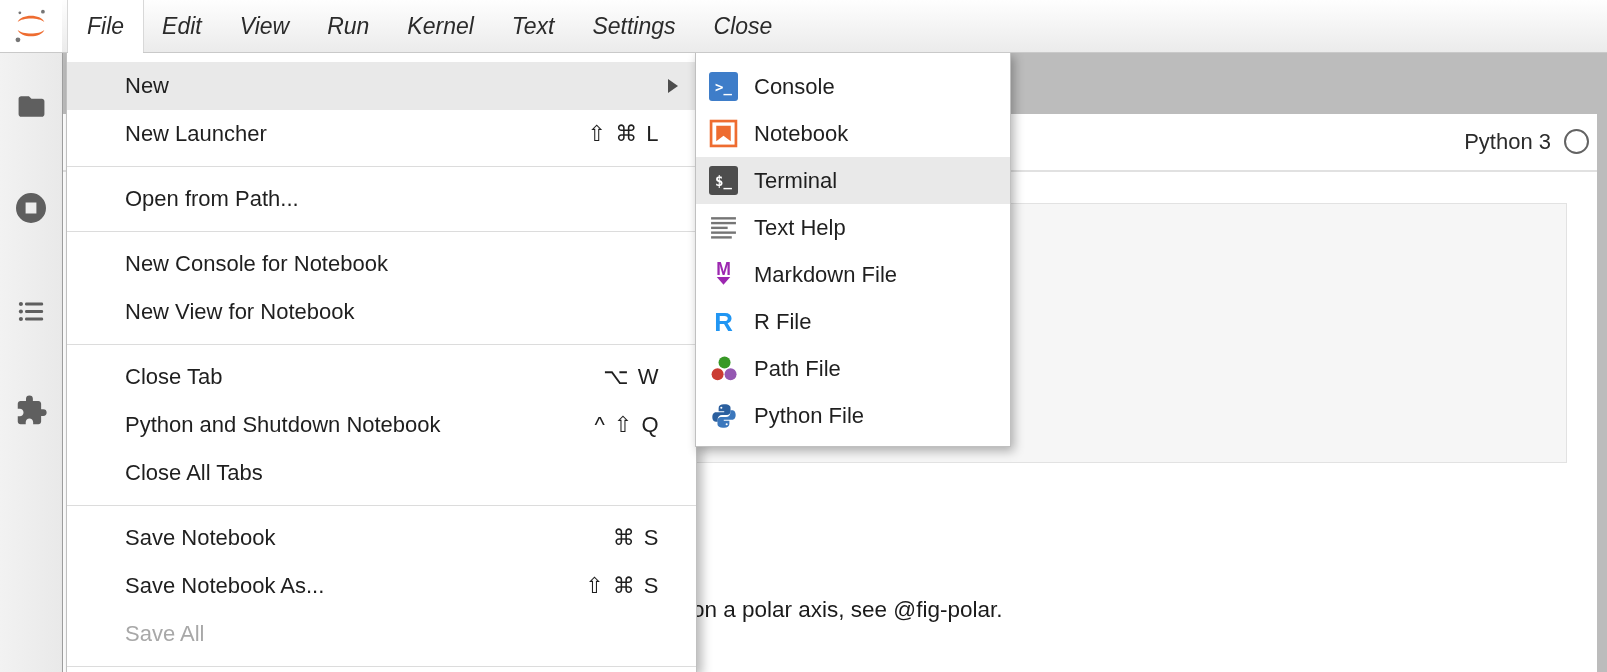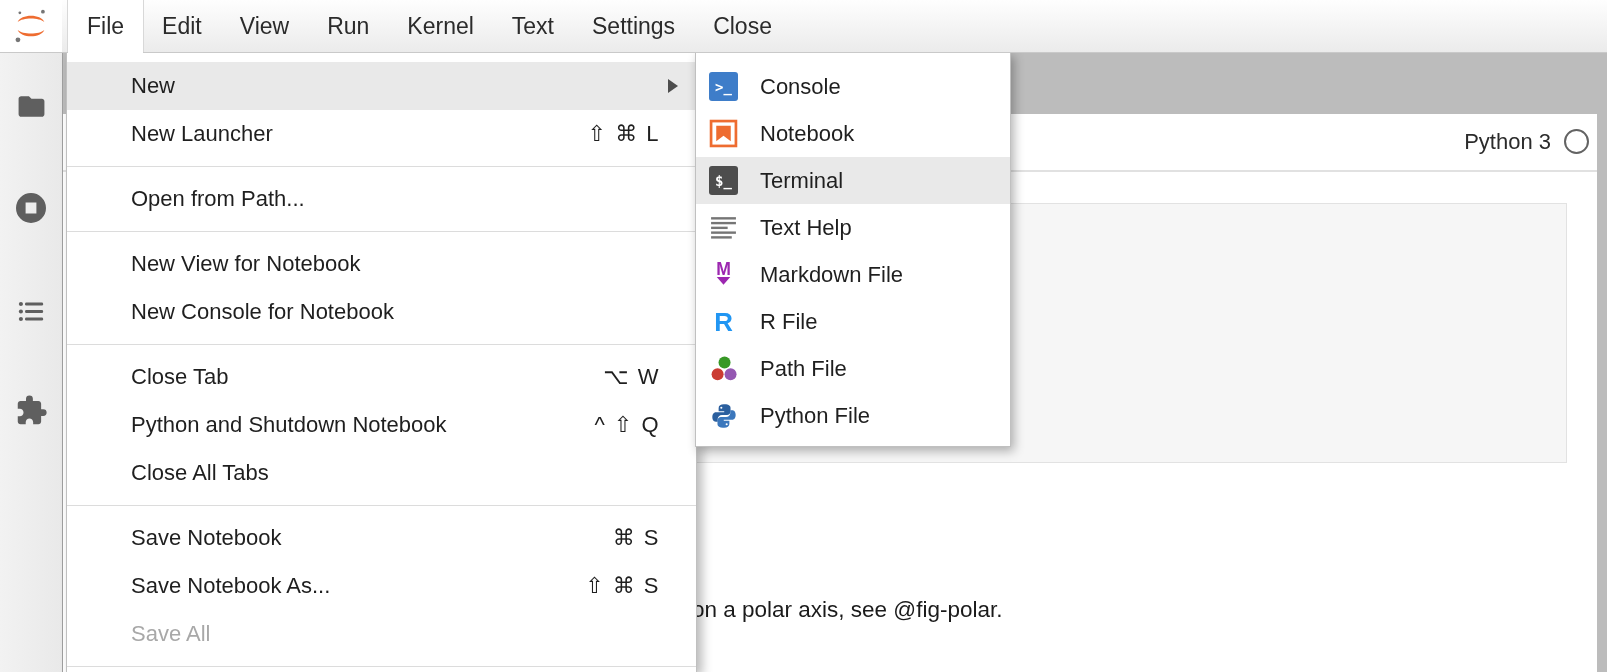--- a/index.html
+++ b/index.html
@@ -2,21 +2,21 @@
 <html><head>
 <meta charset="utf-8">
 <style>
   html,body{margin:0;padding:0;background:#888;}
   .screen{position:relative;width:1607px;height:672px;background:#fff;overflow:hidden;
           font-family:"Liberation Sans",sans-serif;}
 
   
   .menubar{position:absolute;top:0;left:0;right:0;height:52px;z-index:30;
            background:linear-gradient(#fefefe,#ebebeb);border-bottom:1px solid #c9c9c9;
-           display:flex;box-sizing:content-box;}
+           display:flex;box-sizing:content-box;font-style:italic;}
   .logo{width:62px;height:52px;background:#fff;display:flex;align-items:center;justify-content:center;}
   .menubar-items{display:flex;padding-left:6px;}
   .menubar-item{height:52px;display:flex;align-items:center;padding:0 19px;
                 font-size:23px;color:#2b2b2b;position:relative;cursor:default;}
   .menubar-item.active{background:#fff;box-shadow:1px 0 0 #d8d8d8,-1px 0 0 #d8d8d8;}
   .menubar-item.active::after{content:"";position:absolute;left:0;right:0;bottom:-1px;height:1px;background:#fff;}
 
   
   .sidebar{position:absolute;top:52px;left:0;width:62px;bottom:0;z-index:5;
            background:linear-gradient(90deg,#f2f2f2,#e9e9e9);border-right:1px solid #9f9f9f;}
@@ -38,21 +38,21 @@
   
   .dropdown{position:absolute;background:#fff;border:1px solid #c0c0c0;z-index:20;box-sizing:border-box;}
   #file-menu{left:66px;top:52px;width:631px;height:620px;border-top:none;border-bottom:none;
              box-shadow:5px 4px 10px rgba(0,0,0,.28);padding-top:10px;overflow:hidden;}
   #new-submenu{left:695px;top:52px;width:316px;box-shadow:3px 4px 10px rgba(0,0,0,.3);padding:10px 0 7px 0;}
 
   .menu-row{position:relative;height:48px;display:flex;align-items:center;
             padding:0 36px 0 58px;font-size:22px;color:#1f1f1f;cursor:default;}
   .menu-row.highlighted{background:#e9e9e9;}
   .menu-row.disabled{color:#a8a8a8;}
-  .menu-label{flex:1;white-space:nowrap;margin-left:6px;}
+  .menu-label{flex:1;white-space:nowrap;}
   .menu-shortcut{white-space:nowrap;letter-spacing:1.5px;}
   .submenu-arrow{position:absolute;right:18px;top:50%;transform:translateY(-50%);
                  width:0;height:0;border-left:10px solid #4d4d4d;
                  border-top:7px solid transparent;border-bottom:7px solid transparent;}
   .menu-sep{height:1px;background:#dcdcdc;margin:8px 0;}
 
   #new-submenu .menu-row{height:47px;padding:0 20px 0 13px;}
   .subicon{width:29px;height:29px;margin-right:16px;display:flex;align-items:center;
            justify-content:center;flex-shrink:0;}
   .ic{width:29px;height:29px;border-radius:3px;display:flex;align-items:center;justify-content:center;
@@ -137,24 +137,24 @@
       <div class="menu-row">
         <span class="menu-label">New Launcher</span>
         <span class="menu-shortcut">⇧ ⌘ L</span>
       </div>
       <div class="menu-sep"></div>
       <div class="menu-row">
         <span class="menu-label">Open from Path...</span>
       </div>
       <div class="menu-sep"></div>
       <div class="menu-row">
+        <span class="menu-label">New Console for Notebook</span>
+      </div>
+      <div class="menu-row">
         <span class="menu-label">New View for Notebook</span>
-      </div>
-      <div class="menu-row">
-        <span class="menu-label">New Console for Notebook</span>
       </div>
       <div class="menu-sep"></div>
       <div class="menu-row">
         <span class="menu-label">Close Tab</span>
         <span class="menu-shortcut">⌥ W</span>
       </div>
       <div class="menu-row">
         <span class="menu-label">Python and Shutdown Notebook</span>
         <span class="menu-shortcut">^ ⇧ Q</span>
       </div>

